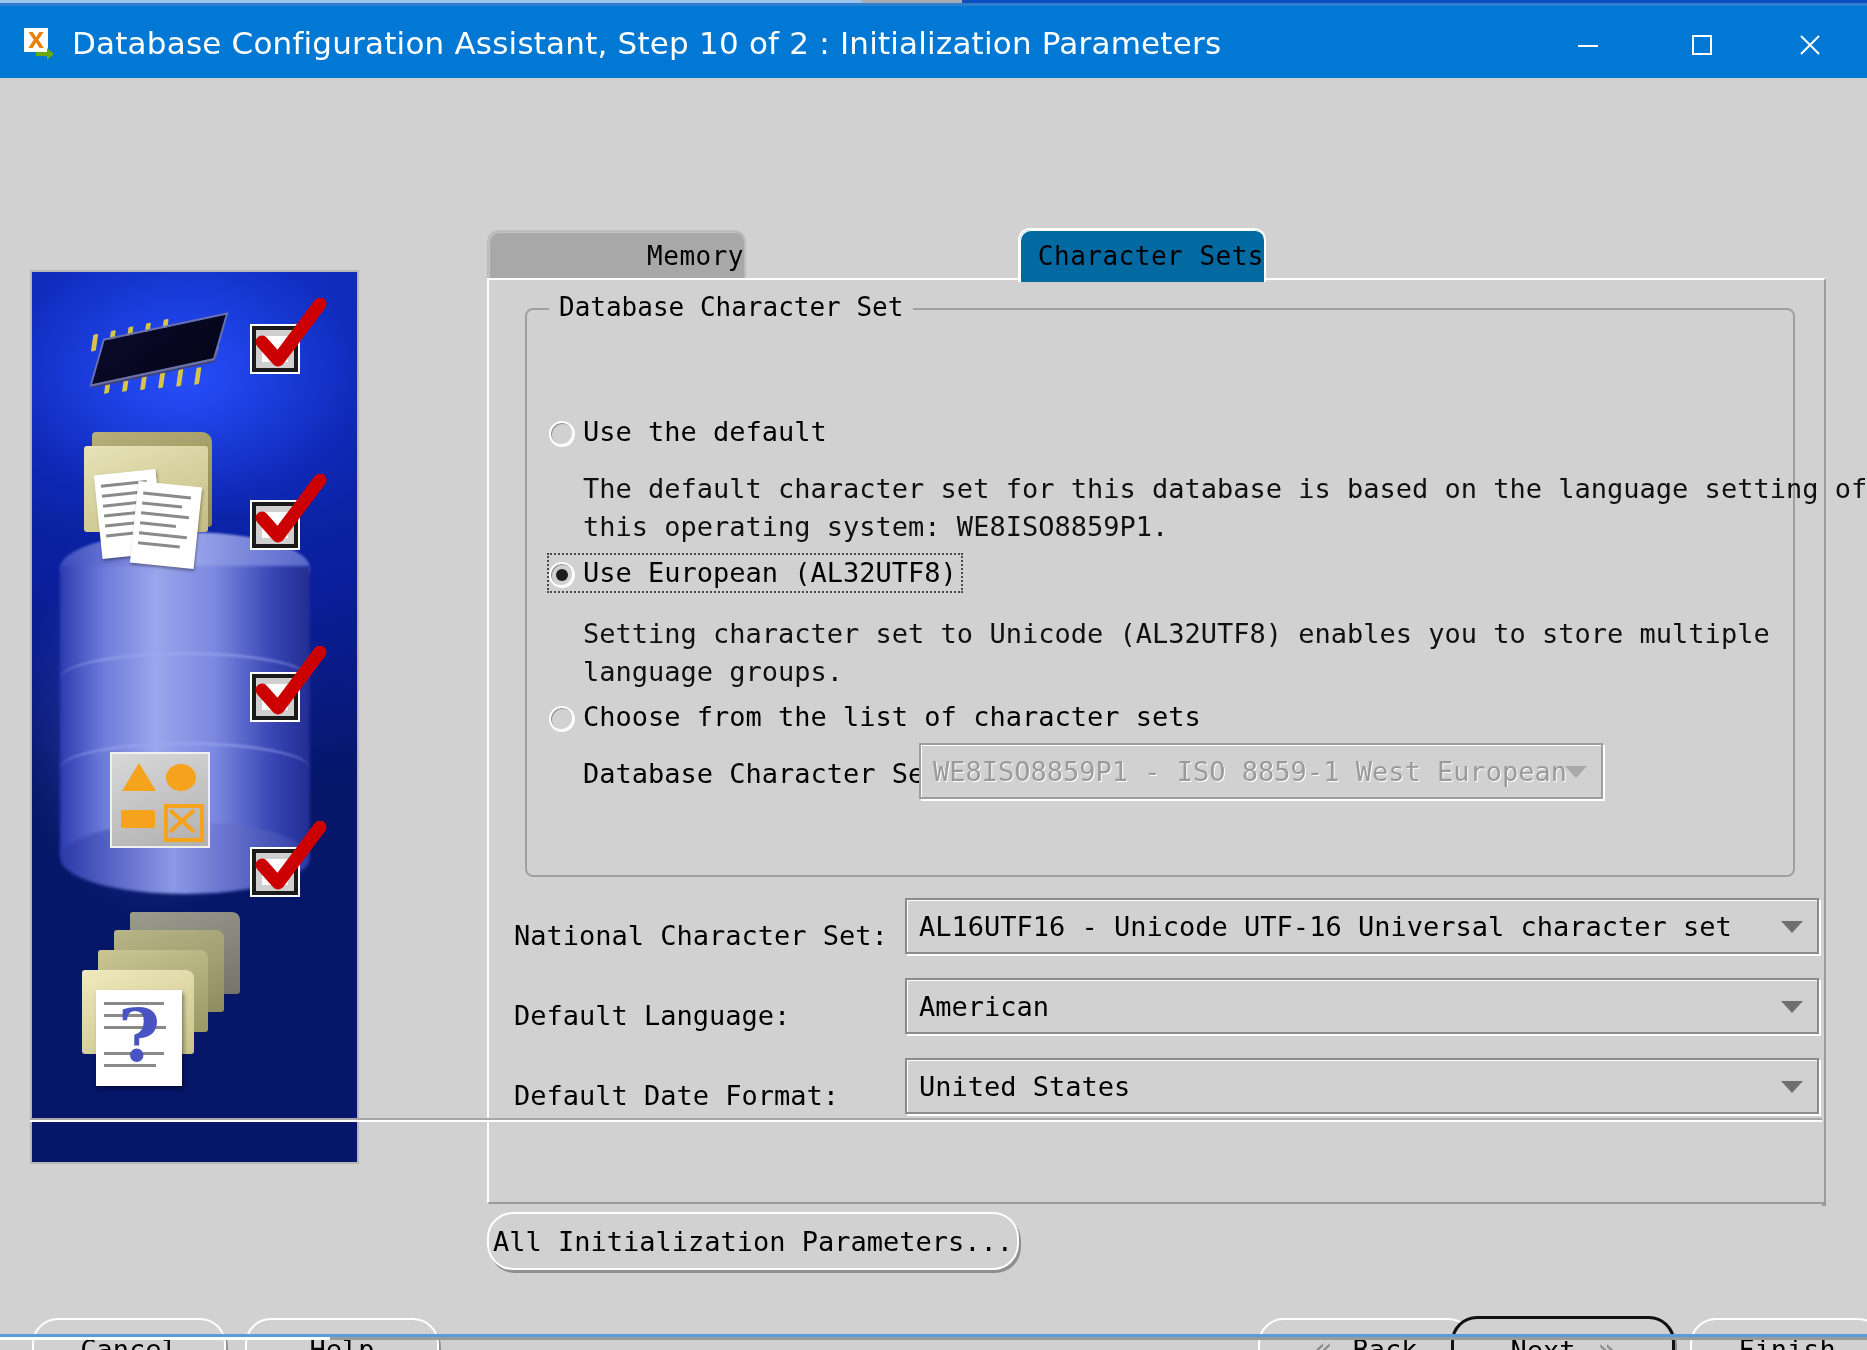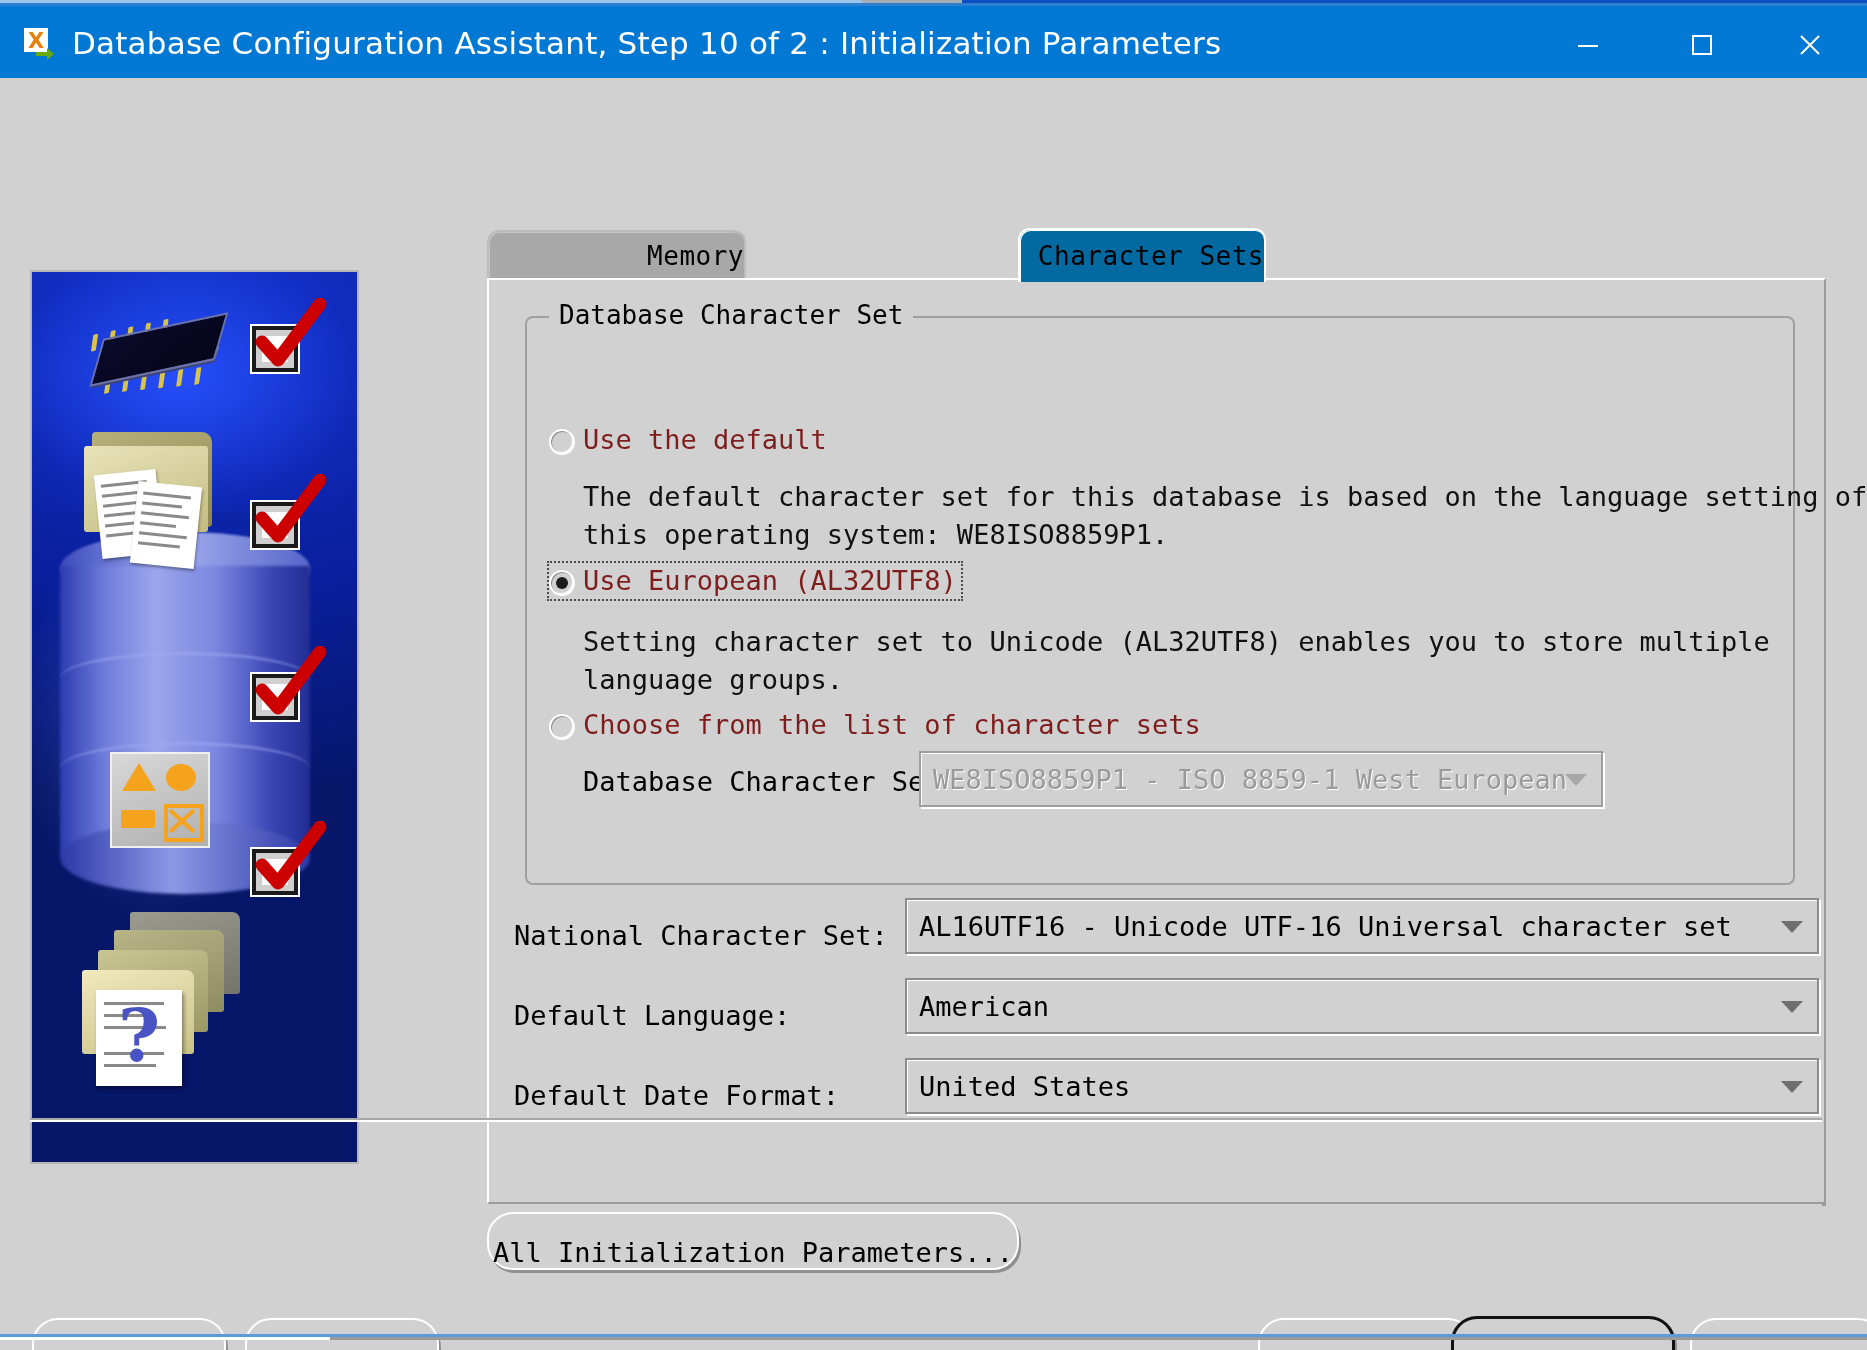--- a/index.html
+++ b/index.html
@@ -165,41 +165,41 @@
   .panel{
     position:absolute;left:487px;top:200px;width:1335px;height:922px;
     background:#d1d1d1;border:2px solid #ffffff;border-right-color:#9a9a9a;border-bottom-color:#9a9a9a;
   }
   .panel-shadow{
     position:absolute;left:1822px;top:206px;width:4px;height:922px;background:#9a9a9a;
   }
 
   
   .group{
-    position:absolute;left:36px;top:36px;width:1266px;height:565px;
+    position:absolute;left:36px;top:28px;width:1266px;height:565px;
     border:2px solid #9fa0a0;border-radius:8px;
   }
   .group-title{
     position:absolute;left:22px;top:-18px;background:#d1d1d1;padding:0 10px;
     font-size:26px;color:#000;white-space:nowrap;
   }
 
   .radio-row{position:absolute;display:flex;align-items:flex-start;}
   .radio{
     width:22px;height:22px;border-radius:50%;
     background:#d1d1d1;
     box-shadow:inset 1px 1px 0 #8e8e8e, inset -1px -1px 0 #ffffff;
     border:2px solid #ffffff;
     position:relative;flex:none;margin-top:6px;
   }
   .radio.on:after{
     content:"";position:absolute;left:5px;top:5px;width:12px;height:12px;
     border-radius:50%;background:#1c1c1c;
   }
-  .radio-label{font-size:27px;color:#7f1d1d;white-space:nowrap;margin-left:8px;line-height:34px;}
+  .radio-label{font-size:27px;color:#000000;white-space:nowrap;margin-left:8px;line-height:34px;}
   .focusring{
     border:2px dotted #4a4a4a;padding:1px 4px 1px 0;margin:-3px -4px -3px -2px;
     display:flex;align-items:flex-start;
   }
 
   .desc{
     position:absolute;font-size:27px;color:#101010;line-height:42px;white-space:nowrap;
   }
 
   .fieldlabel{position:absolute;font-size:27px;color:#000;white-space:nowrap;}
@@ -220,21 +220,21 @@
     width:0;height:0;border-left:11px solid transparent;border-right:11px solid transparent;
     border-top:12px solid #6e6e6e;
   }
   .combo.disabled .arrow{border-top-color:#a8a8a8;}
 
   
   .pill{
     position:absolute;background:#d1d1d1;
     border:2px solid #ffffff;border-radius:26px;
     box-shadow:2px 3px 0 #8f8f8f;
-    display:flex;align-items:flex-end;justify-content:center;
+    display:flex;align-items:center;justify-content:center;
     font-size:27px;color:#000;white-space:nowrap;cursor:default;
   }
   .pill.default{
     border:3px solid #111111;box-shadow:2px 3px 0 #8f8f8f;
   }
   .pill .mn{text-decoration:underline;}
   .chev{display:inline-block;color:#8b8b8b;font-size:30px;line-height:1;}
 
   .divider{
     position:absolute;left:30px;top:1040px;width:1792px;height:2px;

